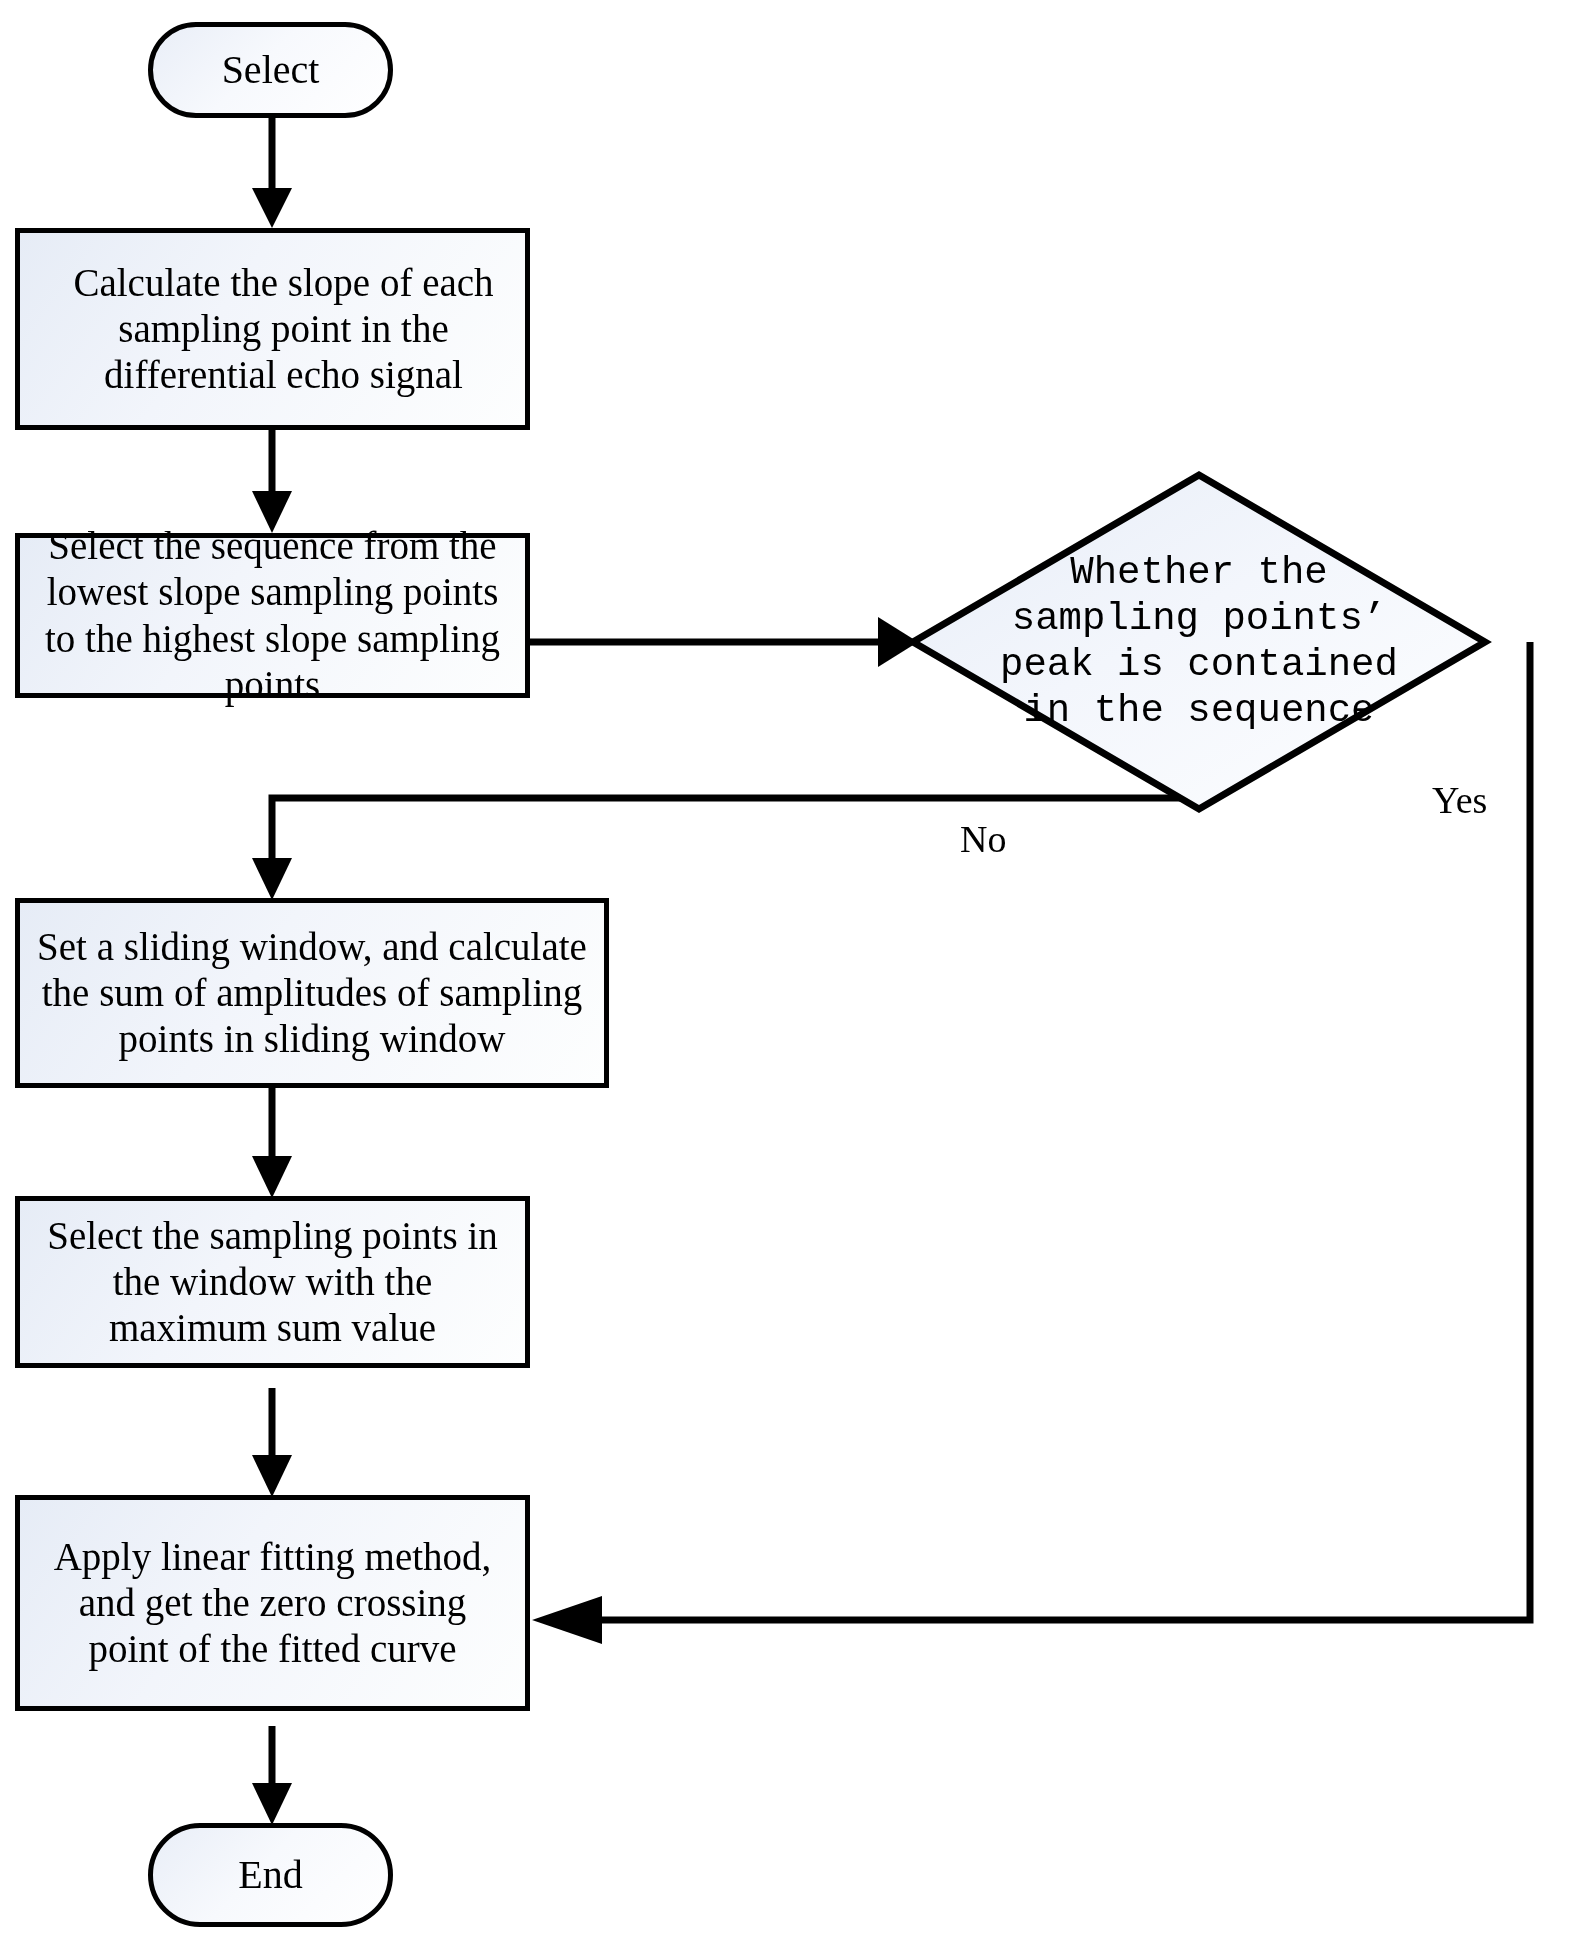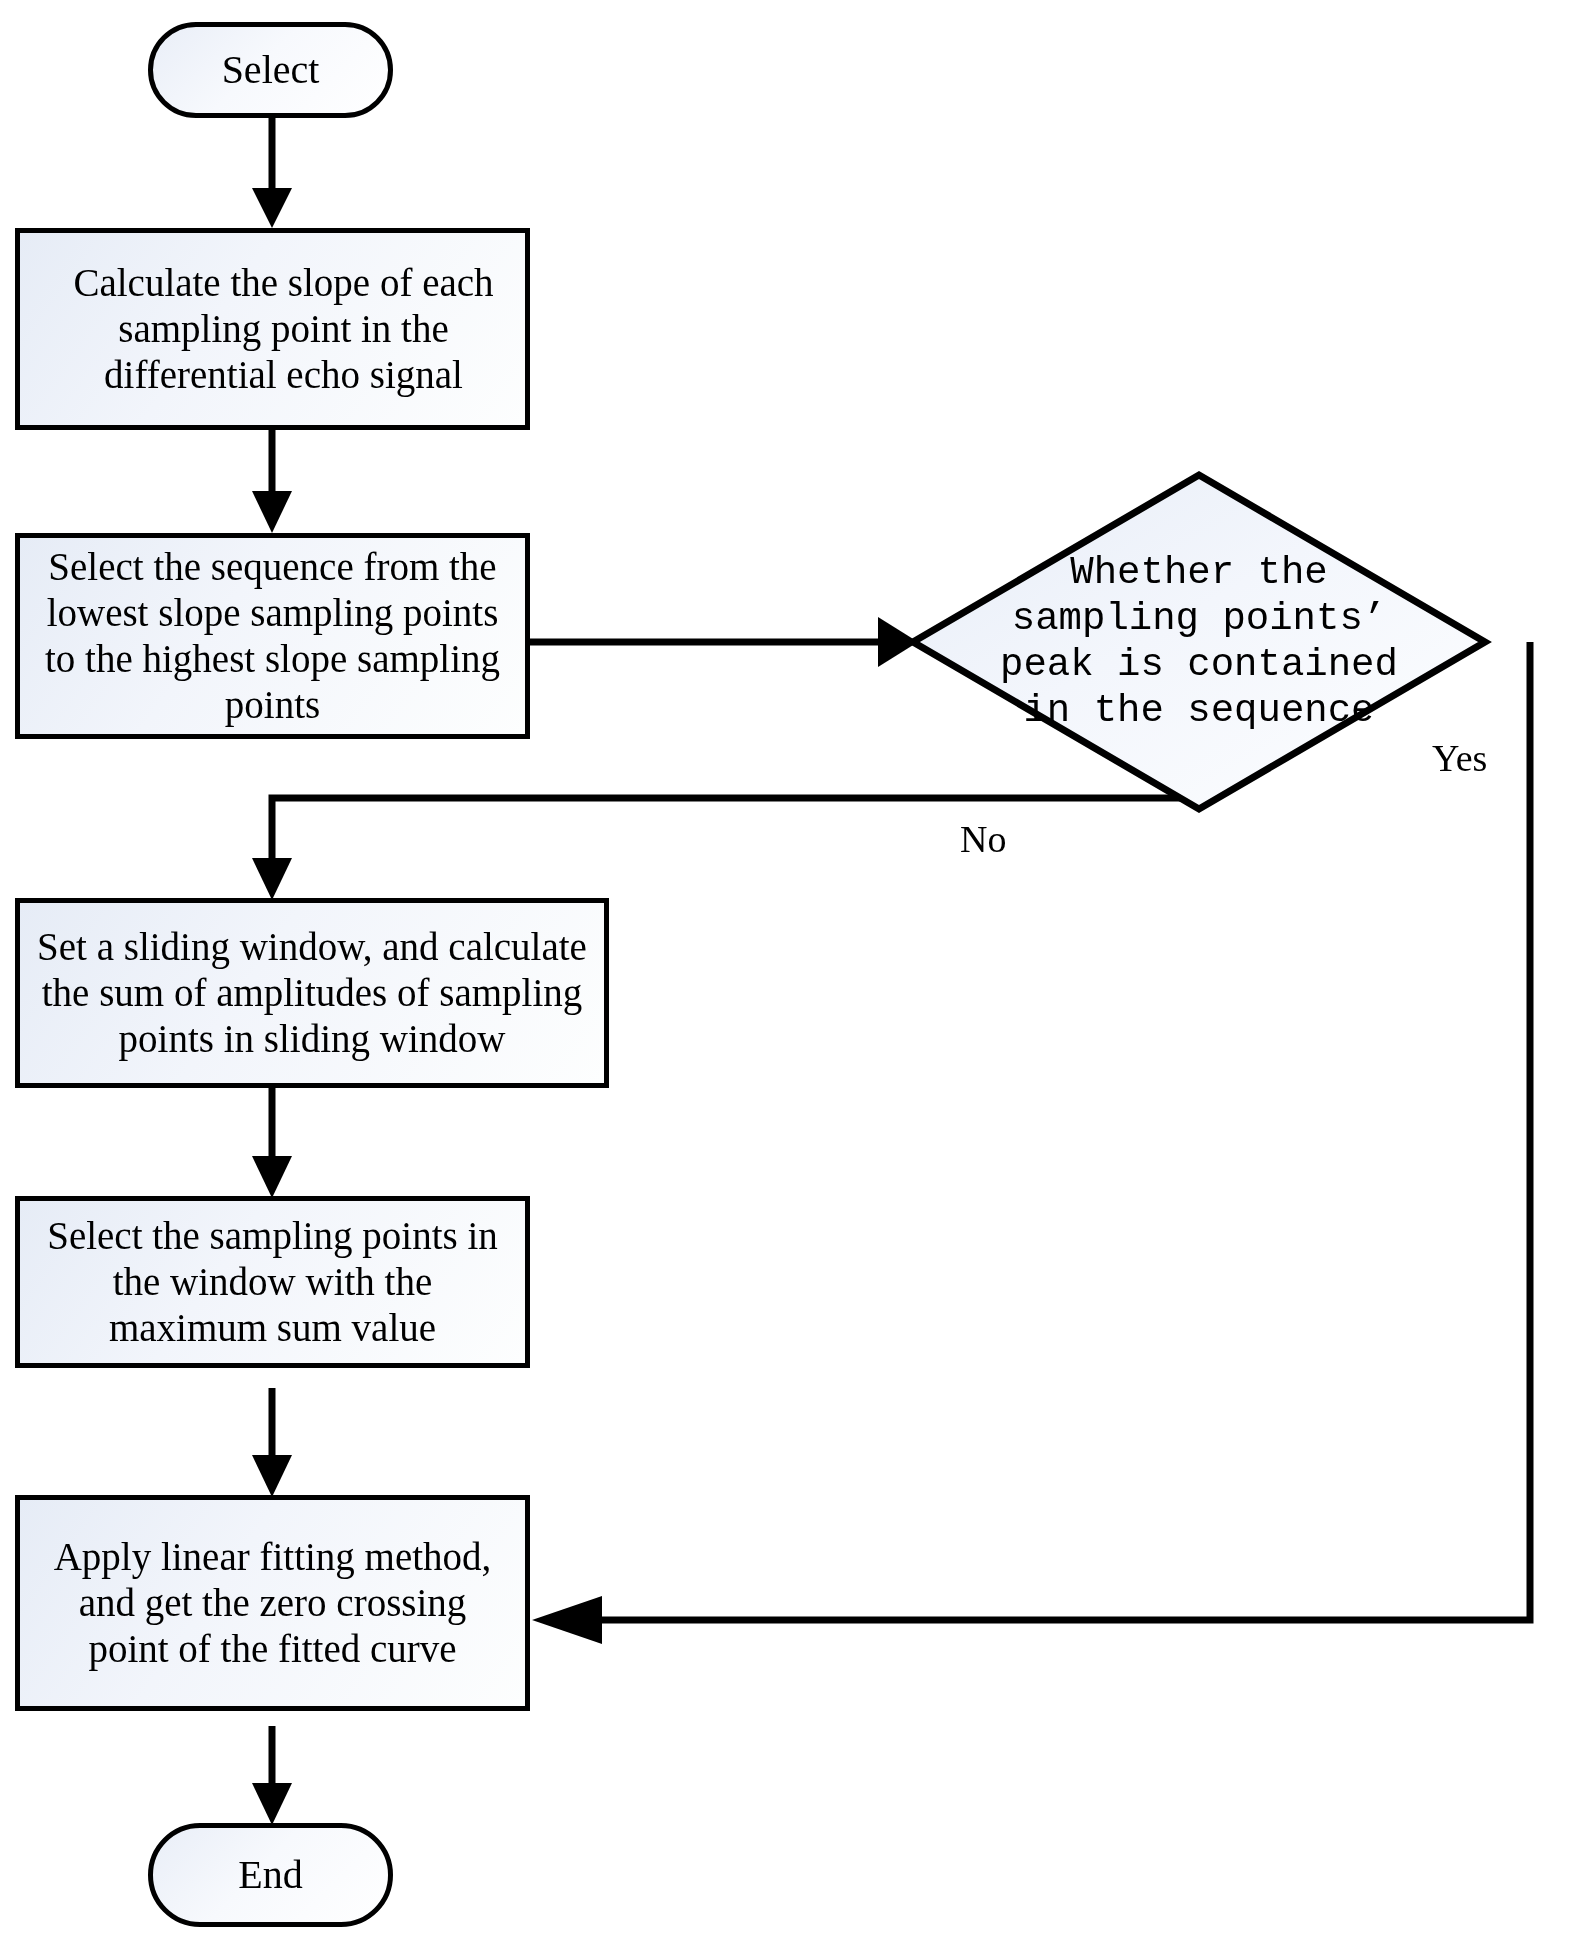--- a/index.html
+++ b/index.html
@@ -153,41 +153,41 @@
   </svg>
 
   <div class="node terminator" style="left:148px; top:22px; width:245px; height:96px;">
     <span class="txt">Select</span>
   </div>
 
   <div class="node process" style="left:15px; top:228px; width:515px; height:202px;padding-left:36px;">
     <span class="txt">Calculate the slope of each sampling point in the differential echo signal</span>
   </div>
 
-  <div class="node process" style="left:15px; top:533px; width:515px; height:206px;">
+  <div class="node process" style="left:15px; top:533px; width:515px; height:165px;">
     <span class="txt">Select the sequence from the lowest slope sampling points to the highest slope sampling points</span>
   </div>
 
   <div class="decision" style="left:908px; top:470px; width:582px; height:344px;">
     <svg width="582" height="344" viewBox="0 0 582 344">
       <defs>
         <linearGradient id="diamondGrad" x1="0" y1="0" x2="1" y2="1">
           <stop offset="0%" stop-color="#e7edf7"></stop>
           <stop offset="45%" stop-color="#f3f6fc"></stop>
           <stop offset="100%" stop-color="#fdfeff"></stop>
         </linearGradient>
       </defs>
       <polygon points="291,5 577,172 291,339 5,172" fill="url(#diamondGrad)" stroke="#000000" stroke-width="7"></polygon>
     </svg>
     <div class="dtext">Whether the sampling points’ peak is contained in the sequence</div>
   </div>
 
   <div class="edge-label" style="left:960px; top:796px;margin-top:21px;">No</div>
 
-  <div class="edge-label" style="left:1432px; top:736px;">Yes</div>
+  <div class="edge-label" style="left:1432px; top:778px;">Yes</div>
 
   <div class="node process" style="left:15px; top:898px; width:594px; height:190px;">
     <span class="txt">Set a sliding window, and calculate the sum of amplitudes of sampling points in sliding window</span>
   </div>
 
   <div class="node process" style="left:15px; top:1196px; width:515px; height:172px;">
     <span class="txt">Select the sampling points in the window with the maximum sum value</span>
   </div>
 
   <div class="node process" style="left:15px; top:1495px; width:515px; height:216px;">

